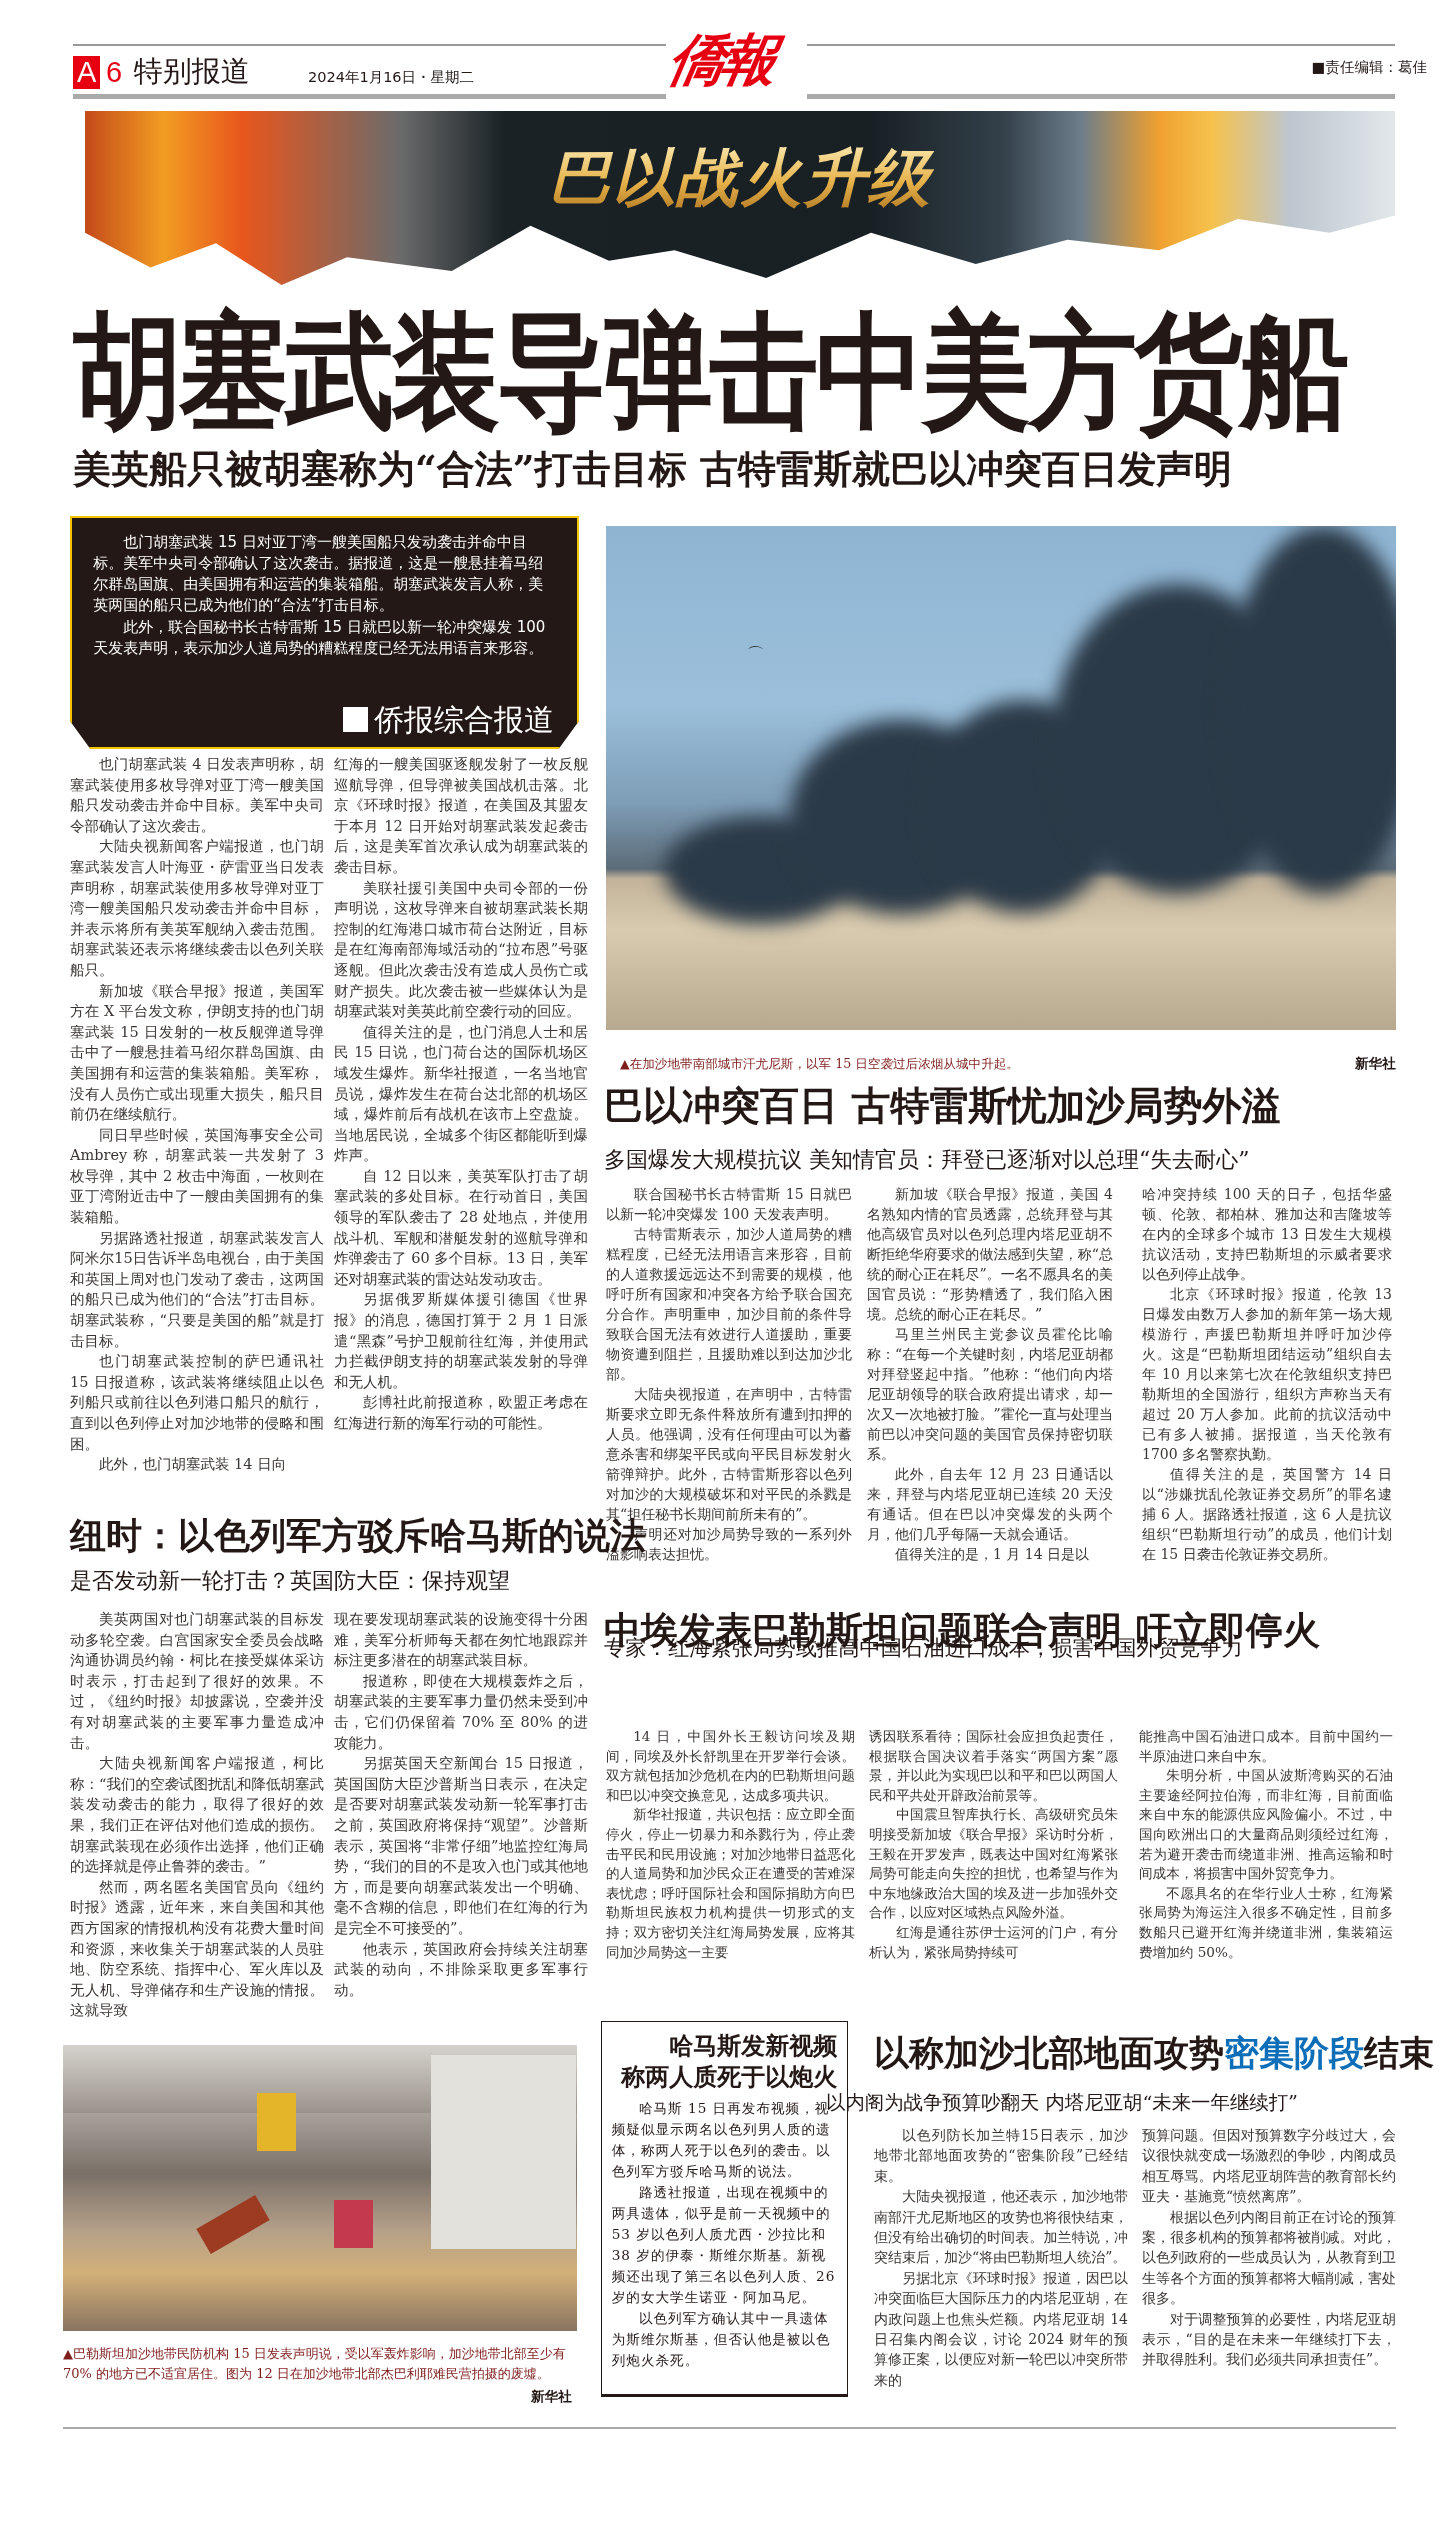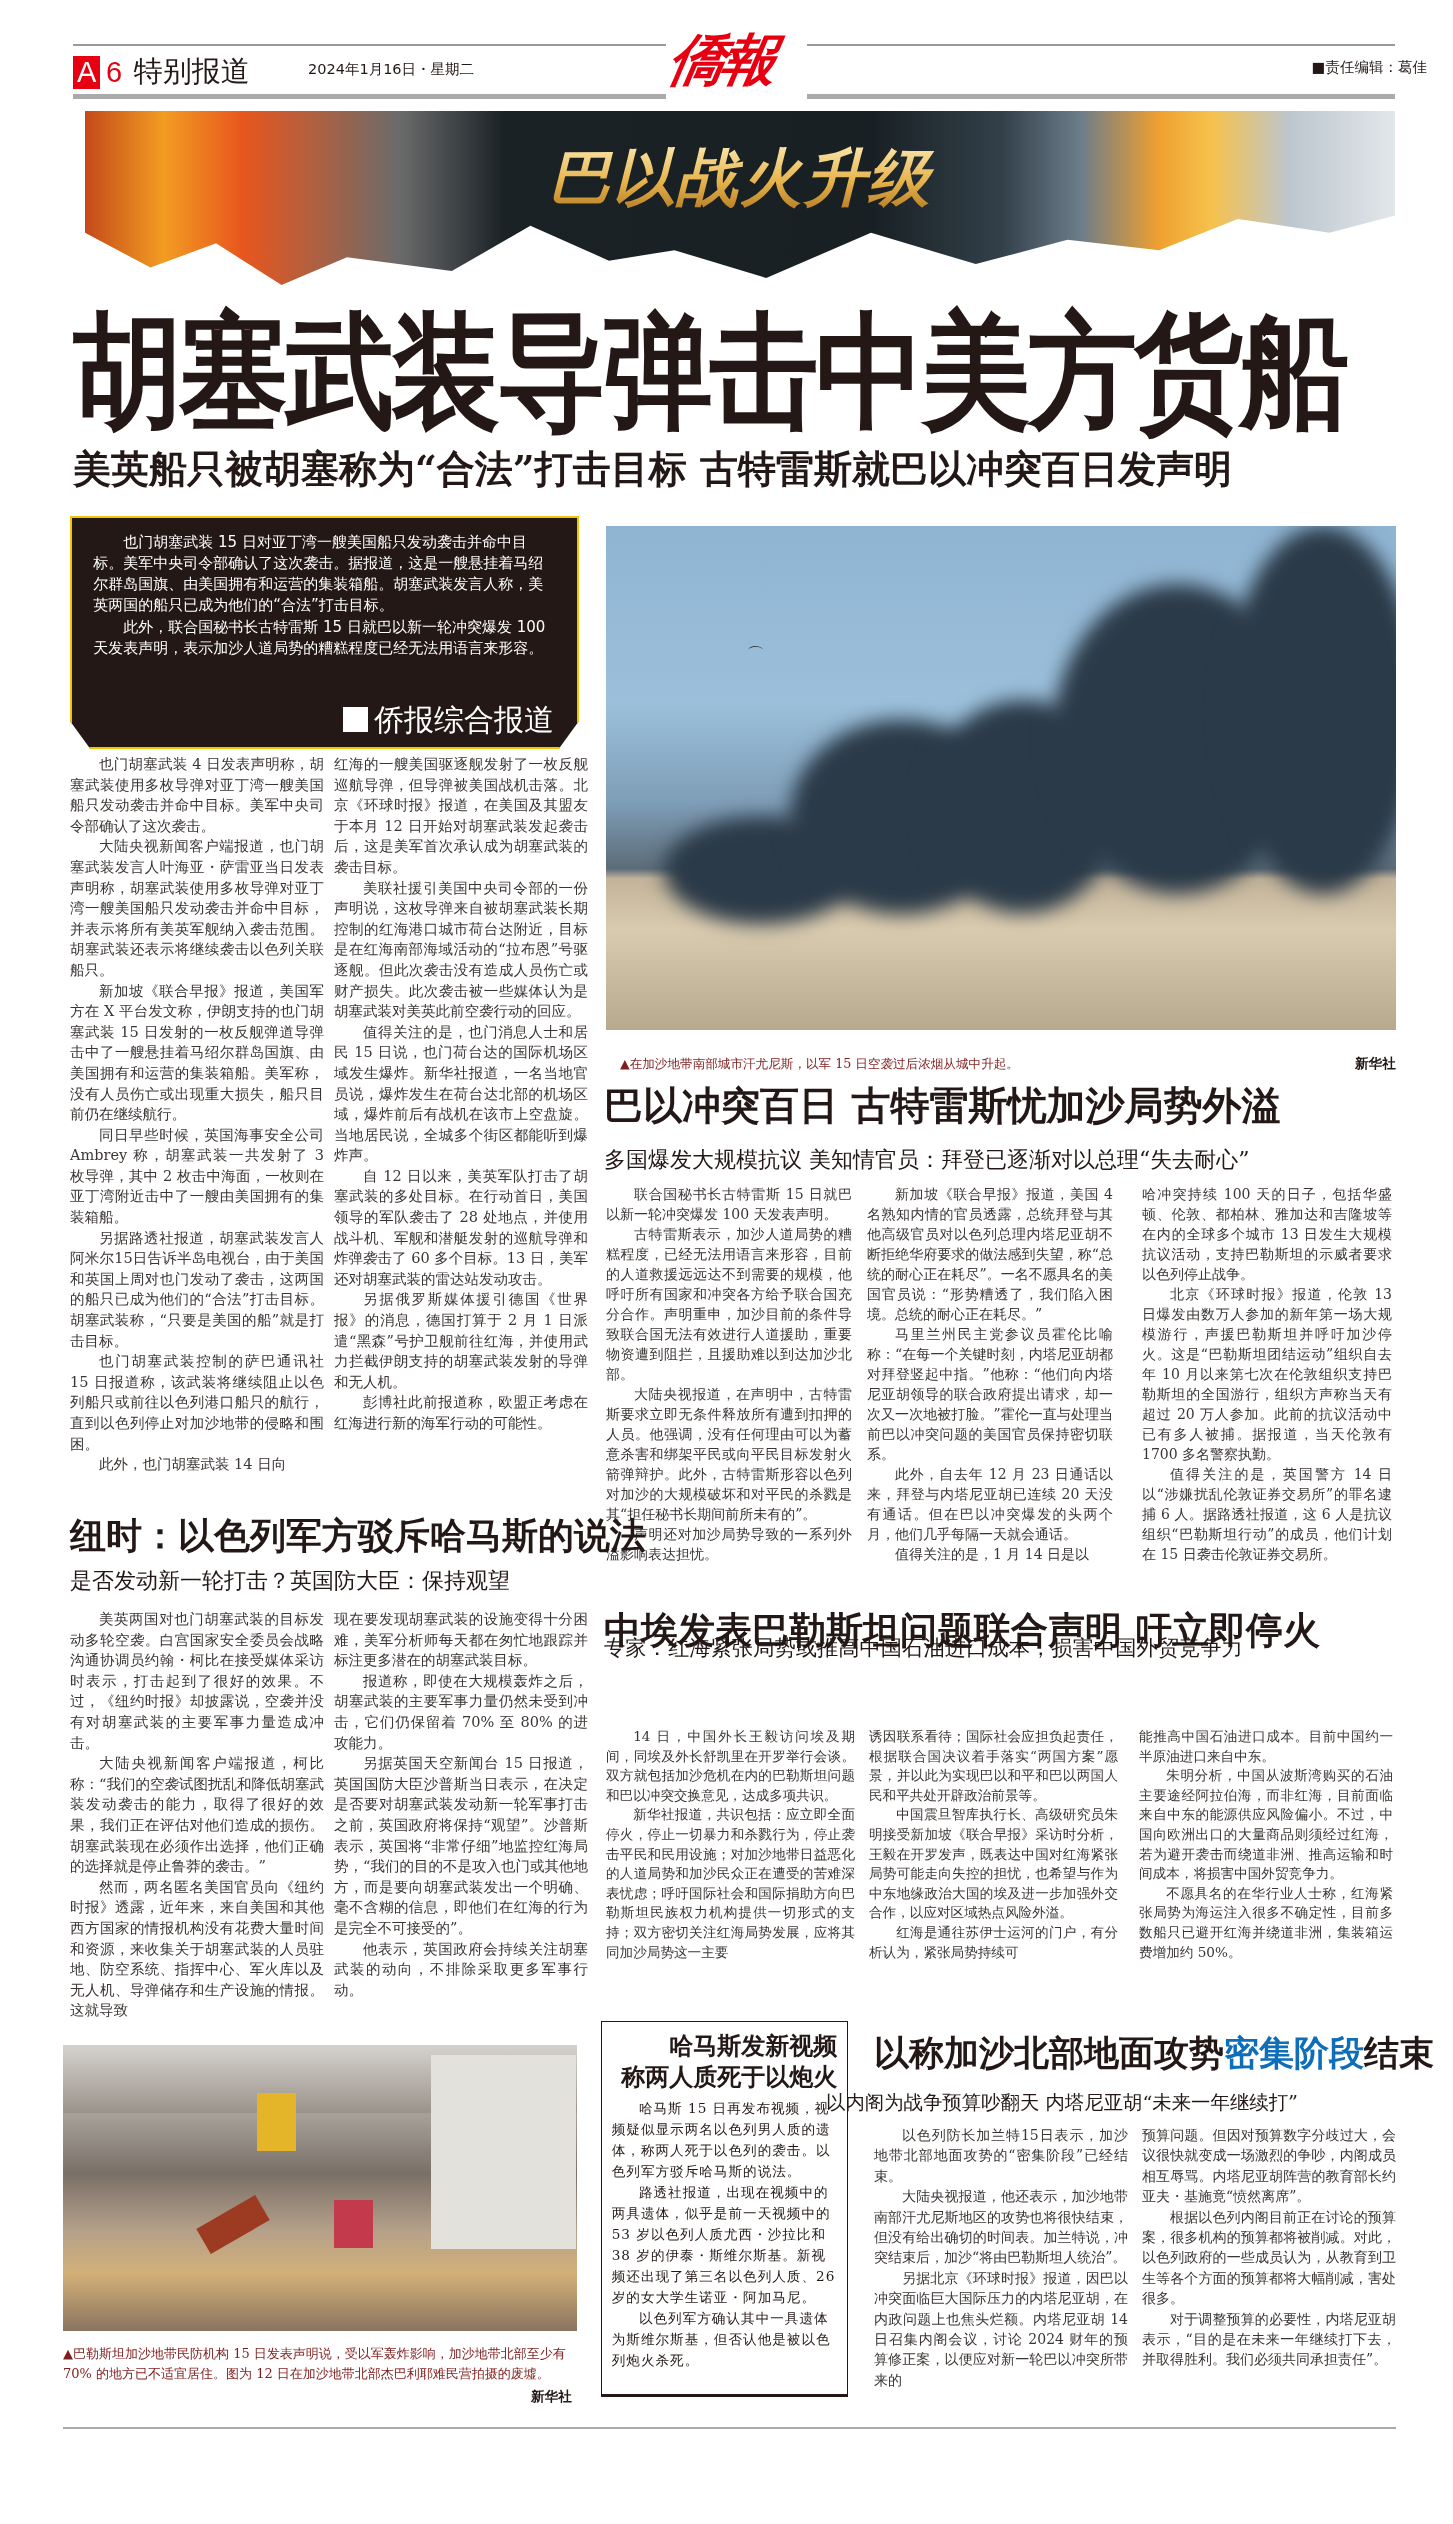--- a/index.html
+++ b/index.html
@@ -3,21 +3,21 @@
 <meta charset="utf-8">
 <style>
 *{box-sizing:border-box;margin:0;padding:0}
 body{width:1454px;height:2525px;background:#fff;font-family:"DejaVu Serif",serif;color:#231815;position:relative;overflow:hidden}
 .abs{position:absolute}
 .rule{position:absolute;background:#999}
 .masthead-left{position:absolute;left:73px;top:39px;display:flex;align-items:center;gap:5.8px}
 .page-a{background:#e60012;color:#fff;font-family:"Liberation Sans",sans-serif;font-size:29px;line-height:33px;padding:0 3.9px;font-weight:400}
 .page-num{color:#e60012;font-family:"Liberation Sans",sans-serif;font-size:29px}
 .section-name{font-family:"DejaVu Sans",sans-serif;font-size:29px;color:#231815;margin-left:5.8px}
-.date{position:absolute;left:308px;top:60px;font-family:"DejaVu Sans",sans-serif;font-size:14.5px}
+.date{position:absolute;left:308px;top:68px;font-family:"DejaVu Sans",sans-serif;font-size:14.5px}
 .logo{position:absolute;left:669px;top:23px;width:131px;height:78px;color:#e60012;font-family:"DejaVu Serif",serif;font-size:56px;font-weight:bold;font-style:italic;letter-spacing:-3.9px;transform:skewX(-10deg)}
 .editor{position:absolute;right:27px;top:58px;font-family:"DejaVu Sans",sans-serif;font-size:14.5px}
 .banner{position:absolute;left:85px;top:111px;width:1310px;height:174px;overflow:hidden;background:linear-gradient(90deg,#c44a1a 0%,#f29c22 6%,#e8561d 12%,#6b6b6b 24%,#1a2226 32%,#182024 60%,#33404a 70%,#6c7d8a 76%,#f0a030 82%,#f6c24c 86%,#bdc6cf 92%,#e2e7ea 100%);clip-path:polygon(0 0,100% 0,100% 60%,95% 70%,88% 62%,82% 80%,75% 74%,68% 88%,60% 70%,52% 96%,45% 80%,40% 86%,34% 66%,28% 92%,20% 84%,15% 100%,10% 76%,5% 90%,0 70%)}
 .banner-title{position:absolute;left:0;right:0;top:25px;text-align:center;font-family:"DejaVu Sans",sans-serif;font-weight:bold;font-style:italic;font-size:62px;letter-spacing:1.9px;background:linear-gradient(180deg,#fff3c2 0%,#e6b24a 55%,#a86d1c 100%);-webkit-background-clip:text;background-clip:text;color:transparent}
 .headline{position:absolute;left:73px;top:300px;width:1323px;font-family:"DejaVu Sans",sans-serif;font-weight:bold;font-size:109px;line-height:126px;letter-spacing:-2.9px;transform:scaleY(1.15);transform-origin:top left;white-space:nowrap}
 .subhead{position:absolute;left:73px;top:444px;width:1328px;font-family:"DejaVu Serif",serif;font-weight:bold;font-size:38px;line-height:50px;white-space:nowrap}
 .summary{position:absolute;left:70px;top:516px;width:509px;height:233px;background:#231815;border:2.9px solid #f5c400;clip-path:polygon(0 0,100% 0,100% 88%,96% 100%,4% 100%,0 88%);padding:13.6px 21.3px 0 21.3px;color:#fff;font-family:"DejaVu Sans",sans-serif;font-size:15px;line-height:21.3px}
 .summary p{text-indent:2em}
 .summary .src{position:absolute;right:23px;bottom:9.7px;font-size:30px;line-height:35px}
 .summary .src b{display:inline-block;width:25px;height:25px;background:#fff;margin-right:5.8px;vertical-align:-1.9px}

